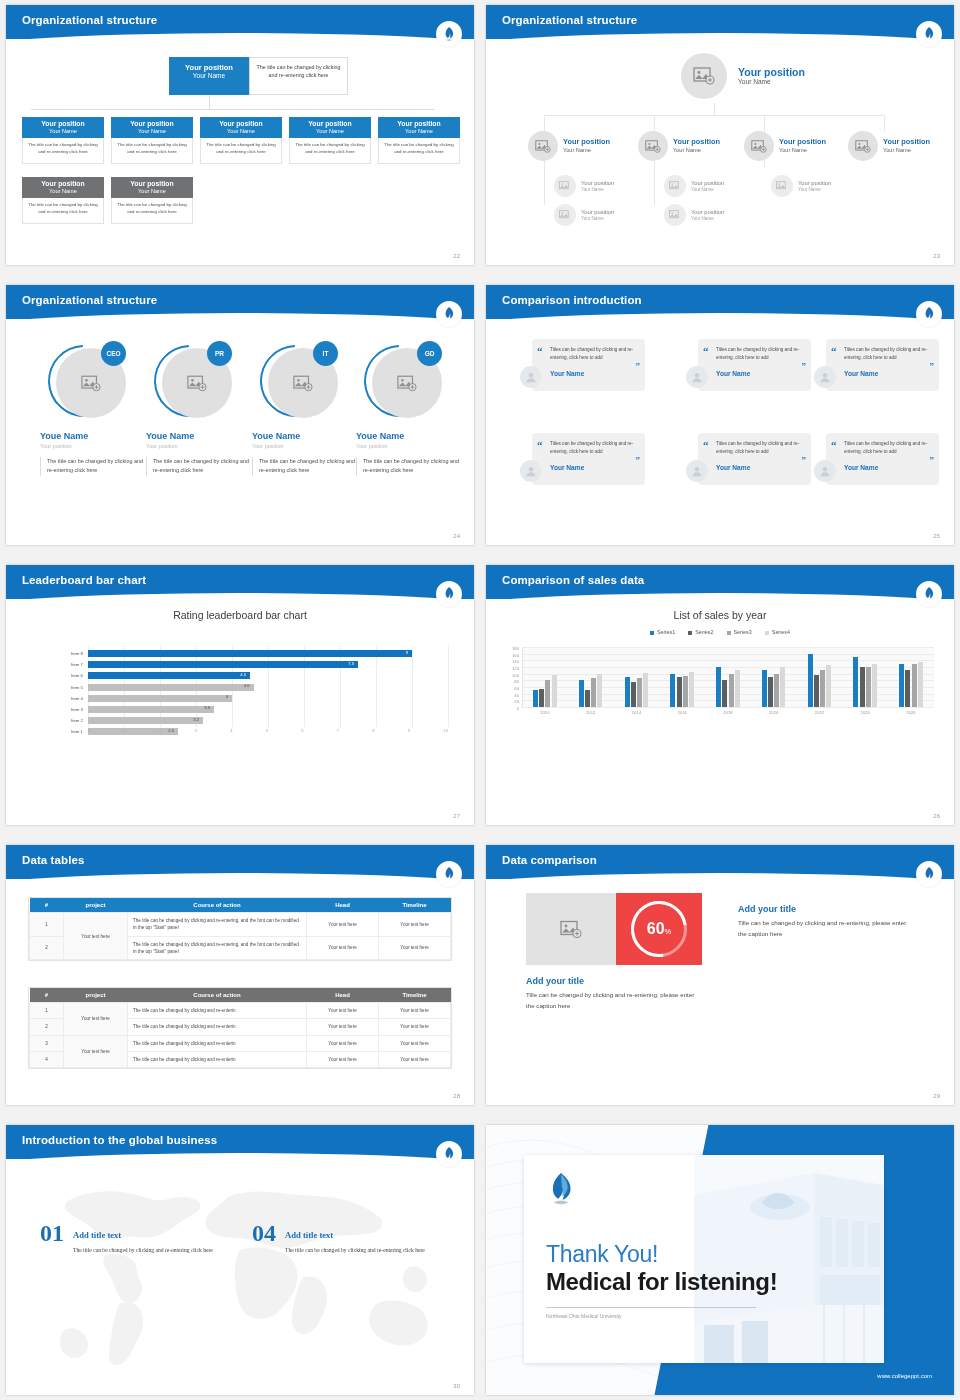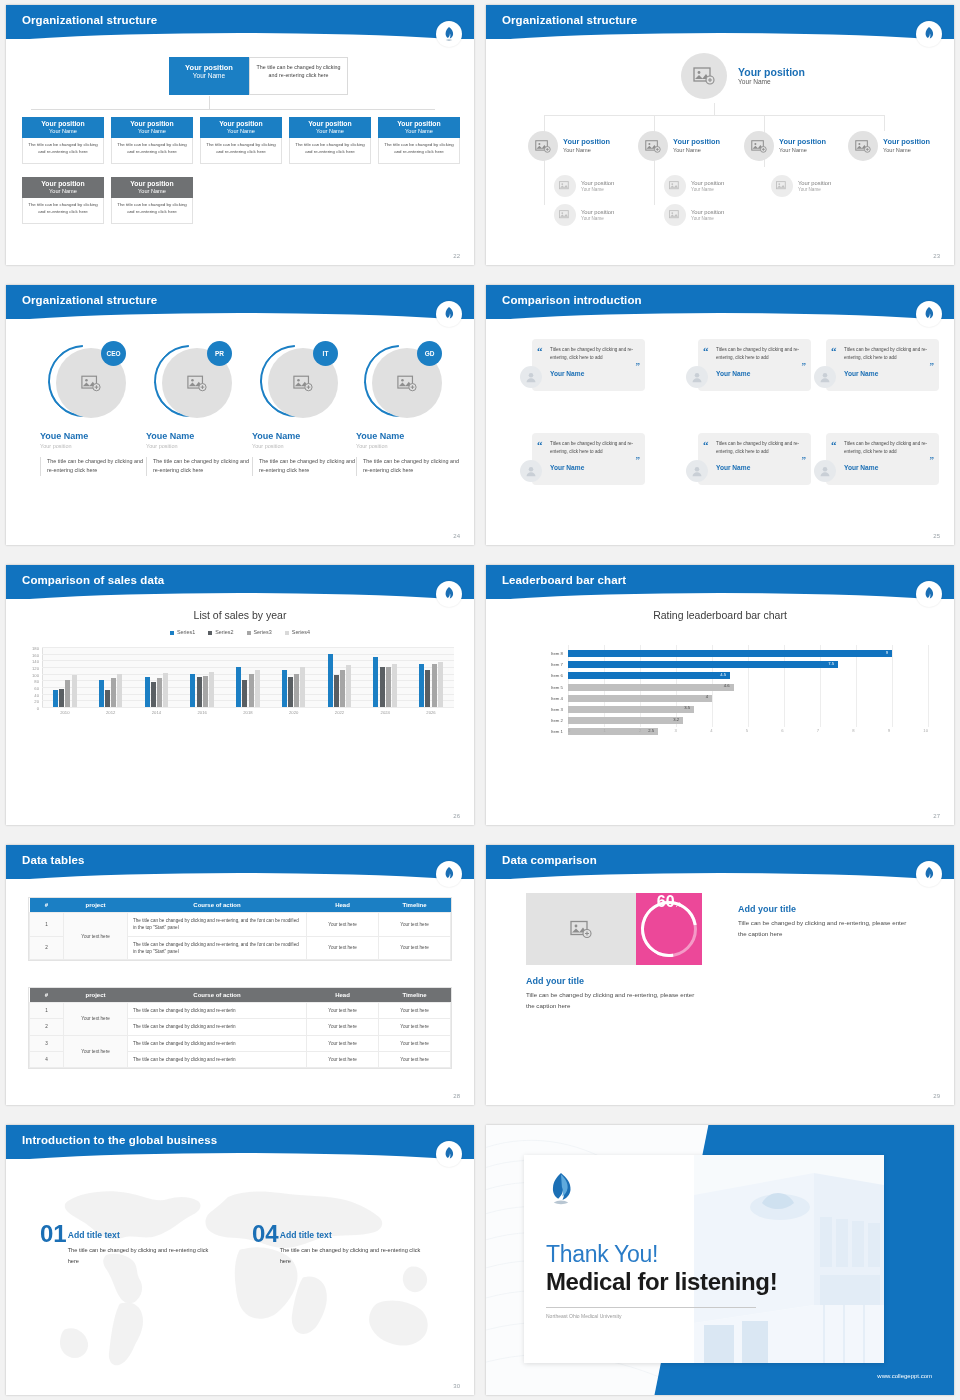--- a/index.html
+++ b/index.html
@@ -102,33 +102,33 @@
   .tbl td { font-size:4.6px; color:#4b4b4b; padding:4px 5px; border:1px solid #ececec; line-height:1.6; }
   .th-blue th { background:#1b7fc4; } .th-gray th { background:#6f7173; }
   .tnum { text-align:center; background:#fafafa; color:#7a7a7a; }
   .tproj { text-align:center; background:#fafafa; }
   .tctr { text-align:center; }
 
   
   .dc { position:absolute; top:48px; width:176px; }
   .dc-media { display:flex; height:72px; }
   .dc-ph { flex:1; background:#e2e2e2; display:flex; align-items:center; justify-content:center;}
-  .dc-pct { width:66px; background:#ec4899; position:relative; display:flex; justify-content:center;}
+  .dc-pct { width:86px; background:#ef4444; position:relative; display:flex; align-items:center; justify-content:center;}
   .donut { position:absolute; left:50%; top:50%; transform:translate(-50%,-50%); width:56px; height:56px; border-radius:50%;
            border:3px solid rgba(255,255,255,.45); }
   .donut .seg { position:absolute; left:-3px; top:-3px; width:56px; height:56px; border-radius:50%;
                 border:3px solid #fff; border-right-color:transparent; }
   .dc-pv { position:relative; color:#fff; font-size:16px; font-weight:bold; z-index:3;}
   .dc-pv sub { font-size:7.5px; font-weight:normal; vertical-align:baseline;}
   .dc-ti { color:#1b6fb5; font-size:9px; font-weight:bold; margin-top:11px; }
   .dc-tx { font-size:6.2px; color:#4b4b4b; line-height:1.75; margin-top:4px; }
 
   
   .map { position:absolute; left:0; top:34px; width:100%; height:226px; opacity:.5; }
-  .gb { position:absolute; top:98px; display:flex; align-items:flex-start; gap:1px;}
+  .gb { position:absolute; top:98px; display:flex; align-items:flex-start; gap:9px;font-family:Liberation Serif, serif;}
   .gb-num { color:#1b6fb5; font-size:24px; font-weight:bold; line-height:.9; }
   .gb-ti { color:#1b6fb5; font-size:8.6px; font-weight:bold; margin-top:7px;}
   .gb-tx { font-size:5.6px; color:#3f3f3f; line-height:2; margin-top:5px; width:142px;}
 
   
   .ty { position:absolute; inset:0; background:#fbfcfd; overflow:hidden;}
   .ty-blue { position:absolute; right:0; top:0; width:64%; height:100%; background:#1173bf;
              clip-path:polygon(18% 0, 100% 0, 100% 100%, 0 100%); }
   .ty-card { position:absolute; left:38px; top:30px; width:360px; height:208px; background:#fff; overflow:hidden;
              box-shadow:0 1px 5px rgba(0,0,0,.13); }
@@ -568,138 +568,20 @@
           </svg>
         </div>
     </div>
     <div class="pgno">25</div>
   </div>
 
   <div class="slide">
     <div class="hdr">
         <div class="hdr-wave"></div>
       </div>
-    <div class="hdr-t">Comparison of sales data</div>
-    <div class="logo-badge">
-      <svg width="14" height="16" viewBox="0 0 14 16">
-          <path d="M7 1c2.6 2 4.4 4.3 4.1 7.3-.2 2.1-1.6 3.7-3.4 4.3.8-1.7.9-3.6.2-5.3.2 1.8-.6 3.6-2 4.8-1.6-1-2.5-2.9-2.3-4.8.1-2.5 1.6-4.6 3.4-6.3z" fill="#1b6fb5"></path>
-        </svg>
-    </div>
-    <div class="ch-title">List of sales by year</div>
-    <div class="legend" id="s5legend">
-        <div><span class="sw" style="background:#1b7fc4"></span><span>Series1</span></div>
-        <div><span class="sw" style="background:#5a5f63"></span><span>Series2</span></div>
-        <div><span class="sw" style="background:#a6a6a6"></span><span>Series3</span></div>
-        <div><span class="sw" style="background:#d9d9d9"></span><span>Series4</span></div>
-      </div>
-    <div class="plot" id="s5plot">
-      <div class="plotbg"></div>
-    <div class="gl" style="top: 100%;">
-          <span class="ylab">0</span>
-        </div>
-        <div class="gl" style="top: 88.8889%;">
-          <span class="ylab">20</span>
-        </div>
-        <div class="gl" style="top: 77.7778%;">
-          <span class="ylab">40</span>
-        </div>
-        <div class="gl" style="top: 66.6667%;">
-          <span class="ylab">60</span>
-        </div>
-        <div class="gl" style="top: 55.5556%;">
-          <span class="ylab">80</span>
-        </div>
-        <div class="gl" style="top: 44.4444%;">
-          <span class="ylab">100</span>
-        </div>
-        <div class="gl" style="top: 33.3333%;">
-          <span class="ylab">120</span>
-        </div>
-        <div class="gl" style="top: 22.2222%;">
-          <span class="ylab">140</span>
-        </div>
-        <div class="gl" style="top: 11.1111%;">
-          <span class="ylab">160</span>
-        </div>
-        <div class="gl" style="top: 0%;">
-          <span class="ylab">180</span>
-        </div>
-        <div class="groups">
-          <div class="grp">
-            <div class="bar c1" style="height: 28.8889%;"></div>
-            <div class="bar c2" style="height: 30.5556%;"></div>
-            <div class="bar c3" style="height: 44.4444%;"></div>
-            <div class="bar c4" style="height: 53.3333%;"></div>
-            <div class="xlab">2010</div>
-          </div>
-          <div class="grp">
-            <div class="bar c1" style="height: 44.4444%;"></div>
-            <div class="bar c2" style="height: 28.8889%;"></div>
-            <div class="bar c3" style="height: 47.7778%;"></div>
-            <div class="bar c4" style="height: 55%;"></div>
-            <div class="xlab">2012</div>
-          </div>
-          <div class="grp">
-            <div class="bar c1" style="height: 50%;"></div>
-            <div class="bar c2" style="height: 41.6667%;"></div>
-            <div class="bar c3" style="height: 48.8889%;"></div>
-            <div class="bar c4" style="height: 56.6667%;"></div>
-            <div class="xlab">2014</div>
-          </div>
-          <div class="grp">
-            <div class="bar c1" style="height: 55.5556%;"></div>
-            <div class="bar c2" style="height: 50%;"></div>
-            <div class="bar c3" style="height: 51.1111%;"></div>
-            <div class="bar c4" style="height: 58.3333%;"></div>
-            <div class="xlab">2016</div>
-          </div>
-          <div class="grp">
-            <div class="bar c1" style="height: 66.6667%;"></div>
-            <div class="bar c2" style="height: 44.4444%;"></div>
-            <div class="bar c3" style="height: 54.4444%;"></div>
-            <div class="bar c4" style="height: 61.6667%;"></div>
-            <div class="xlab">2018</div>
-          </div>
-          <div class="grp">
-            <div class="bar c1" style="height: 61.1111%;"></div>
-            <div class="bar c2" style="height: 50%;"></div>
-            <div class="bar c3" style="height: 55.5556%;"></div>
-            <div class="bar c4" style="height: 66.6667%;"></div>
-            <div class="xlab">2020</div>
-          </div>
-          <div class="grp">
-            <div class="bar c1" style="height: 88.8889%;"></div>
-            <div class="bar c2" style="height: 53.3333%;"></div>
-            <div class="bar c3" style="height: 61.1111%;"></div>
-            <div class="bar c4" style="height: 70%;"></div>
-            <div class="xlab">2022</div>
-          </div>
-          <div class="grp">
-            <div class="bar c1" style="height: 83.3333%;"></div>
-            <div class="bar c2" style="height: 66.6667%;"></div>
-            <div class="bar c3" style="height: 66.6667%;"></div>
-            <div class="bar c4" style="height: 72.2222%;"></div>
-            <div class="xlab">2024</div>
-          </div>
-          <div class="grp">
-            <div class="bar c1" style="height: 72.2222%;"></div>
-            <div class="bar c2" style="height: 61.1111%;"></div>
-            <div class="bar c3" style="height: 72.2222%;"></div>
-            <div class="bar c4" style="height: 75%;"></div>
-            <div class="xlab">2026</div>
-          </div>
-        </div>
-      </div>
-    <div class="pgno">26</div>
-  </div>
-
-  <div class="slide">
-    <div class="hdr">
-        <div class="hdr-wave"></div>
-      </div>
     <div class="hdr-t">Leaderboard bar chart</div>
     <div class="logo-badge">
       <svg width="14" height="16" viewBox="0 0 14 16">
           <path d="M7 1c2.6 2 4.4 4.3 4.1 7.3-.2 2.1-1.6 3.7-3.4 4.3.8-1.7.9-3.6.2-5.3.2 1.8-.6 3.6-2 4.8-1.6-1-2.5-2.9-2.3-4.8.1-2.5 1.6-4.6 3.4-6.3z" fill="#1b6fb5"></path>
         </svg>
     </div>
     <div class="ch-title">Rating leaderboard bar chart</div>
     <div class="lb-grid" id="s6grid">
         <div class="lb-gl" style="left: 0%;"></div>
         <div class="lb-gl" style="left: 10%;"></div>
@@ -786,20 +668,138 @@
         <span>3</span>
         <span>4</span>
         <span>5</span>
         <span>6</span>
         <span>7</span>
         <span>8</span>
         <span>9</span>
         <span>10</span>
       </div>
     <div class="pgno">27</div>
+  </div>
+
+  <div class="slide">
+    <div class="hdr">
+        <div class="hdr-wave"></div>
+      </div>
+    <div class="hdr-t">Comparison of sales data</div>
+    <div class="logo-badge">
+      <svg width="14" height="16" viewBox="0 0 14 16">
+          <path d="M7 1c2.6 2 4.4 4.3 4.1 7.3-.2 2.1-1.6 3.7-3.4 4.3.8-1.7.9-3.6.2-5.3.2 1.8-.6 3.6-2 4.8-1.6-1-2.5-2.9-2.3-4.8.1-2.5 1.6-4.6 3.4-6.3z" fill="#1b6fb5"></path>
+        </svg>
+    </div>
+    <div class="ch-title">List of sales by year</div>
+    <div class="legend" id="s5legend">
+        <div><span class="sw" style="background:#1b7fc4"></span><span>Series1</span></div>
+        <div><span class="sw" style="background:#5a5f63"></span><span>Series2</span></div>
+        <div><span class="sw" style="background:#a6a6a6"></span><span>Series3</span></div>
+        <div><span class="sw" style="background:#d9d9d9"></span><span>Series4</span></div>
+      </div>
+    <div class="plot" id="s5plot">
+      <div class="plotbg"></div>
+    <div class="gl" style="top: 100%;">
+          <span class="ylab">0</span>
+        </div>
+        <div class="gl" style="top: 88.8889%;">
+          <span class="ylab">20</span>
+        </div>
+        <div class="gl" style="top: 77.7778%;">
+          <span class="ylab">40</span>
+        </div>
+        <div class="gl" style="top: 66.6667%;">
+          <span class="ylab">60</span>
+        </div>
+        <div class="gl" style="top: 55.5556%;">
+          <span class="ylab">80</span>
+        </div>
+        <div class="gl" style="top: 44.4444%;">
+          <span class="ylab">100</span>
+        </div>
+        <div class="gl" style="top: 33.3333%;">
+          <span class="ylab">120</span>
+        </div>
+        <div class="gl" style="top: 22.2222%;">
+          <span class="ylab">140</span>
+        </div>
+        <div class="gl" style="top: 11.1111%;">
+          <span class="ylab">160</span>
+        </div>
+        <div class="gl" style="top: 0%;">
+          <span class="ylab">180</span>
+        </div>
+        <div class="groups">
+          <div class="grp">
+            <div class="bar c1" style="height: 28.8889%;"></div>
+            <div class="bar c2" style="height: 30.5556%;"></div>
+            <div class="bar c3" style="height: 44.4444%;"></div>
+            <div class="bar c4" style="height: 53.3333%;"></div>
+            <div class="xlab">2010</div>
+          </div>
+          <div class="grp">
+            <div class="bar c1" style="height: 44.4444%;"></div>
+            <div class="bar c2" style="height: 28.8889%;"></div>
+            <div class="bar c3" style="height: 47.7778%;"></div>
+            <div class="bar c4" style="height: 55%;"></div>
+            <div class="xlab">2012</div>
+          </div>
+          <div class="grp">
+            <div class="bar c1" style="height: 50%;"></div>
+            <div class="bar c2" style="height: 41.6667%;"></div>
+            <div class="bar c3" style="height: 48.8889%;"></div>
+            <div class="bar c4" style="height: 56.6667%;"></div>
+            <div class="xlab">2014</div>
+          </div>
+          <div class="grp">
+            <div class="bar c1" style="height: 55.5556%;"></div>
+            <div class="bar c2" style="height: 50%;"></div>
+            <div class="bar c3" style="height: 51.1111%;"></div>
+            <div class="bar c4" style="height: 58.3333%;"></div>
+            <div class="xlab">2016</div>
+          </div>
+          <div class="grp">
+            <div class="bar c1" style="height: 66.6667%;"></div>
+            <div class="bar c2" style="height: 44.4444%;"></div>
+            <div class="bar c3" style="height: 54.4444%;"></div>
+            <div class="bar c4" style="height: 61.6667%;"></div>
+            <div class="xlab">2018</div>
+          </div>
+          <div class="grp">
+            <div class="bar c1" style="height: 61.1111%;"></div>
+            <div class="bar c2" style="height: 50%;"></div>
+            <div class="bar c3" style="height: 55.5556%;"></div>
+            <div class="bar c4" style="height: 66.6667%;"></div>
+            <div class="xlab">2020</div>
+          </div>
+          <div class="grp">
+            <div class="bar c1" style="height: 88.8889%;"></div>
+            <div class="bar c2" style="height: 53.3333%;"></div>
+            <div class="bar c3" style="height: 61.1111%;"></div>
+            <div class="bar c4" style="height: 70%;"></div>
+            <div class="xlab">2022</div>
+          </div>
+          <div class="grp">
+            <div class="bar c1" style="height: 83.3333%;"></div>
+            <div class="bar c2" style="height: 66.6667%;"></div>
+            <div class="bar c3" style="height: 66.6667%;"></div>
+            <div class="bar c4" style="height: 72.2222%;"></div>
+            <div class="xlab">2024</div>
+          </div>
+          <div class="grp">
+            <div class="bar c1" style="height: 72.2222%;"></div>
+            <div class="bar c2" style="height: 61.1111%;"></div>
+            <div class="bar c3" style="height: 72.2222%;"></div>
+            <div class="bar c4" style="height: 75%;"></div>
+            <div class="xlab">2026</div>
+          </div>
+        </div>
+      </div>
+    <div class="pgno">26</div>
   </div>
 
   <div class="slide">
     <div class="hdr">
         <div class="hdr-wave"></div>
       </div>
     <div class="hdr-t">Data tables</div>
     <div class="logo-badge">
       <svg width="14" height="16" viewBox="0 0 14 16">
           <path d="M7 1c2.6 2 4.4 4.3 4.1 7.3-.2 2.1-1.6 3.7-3.4 4.3.8-1.7.9-3.6.2-5.3.2 1.8-.6 3.6-2 4.8-1.6-1-2.5-2.9-2.3-4.8.1-2.5 1.6-4.6 3.4-6.3z" fill="#1b6fb5"></path>

